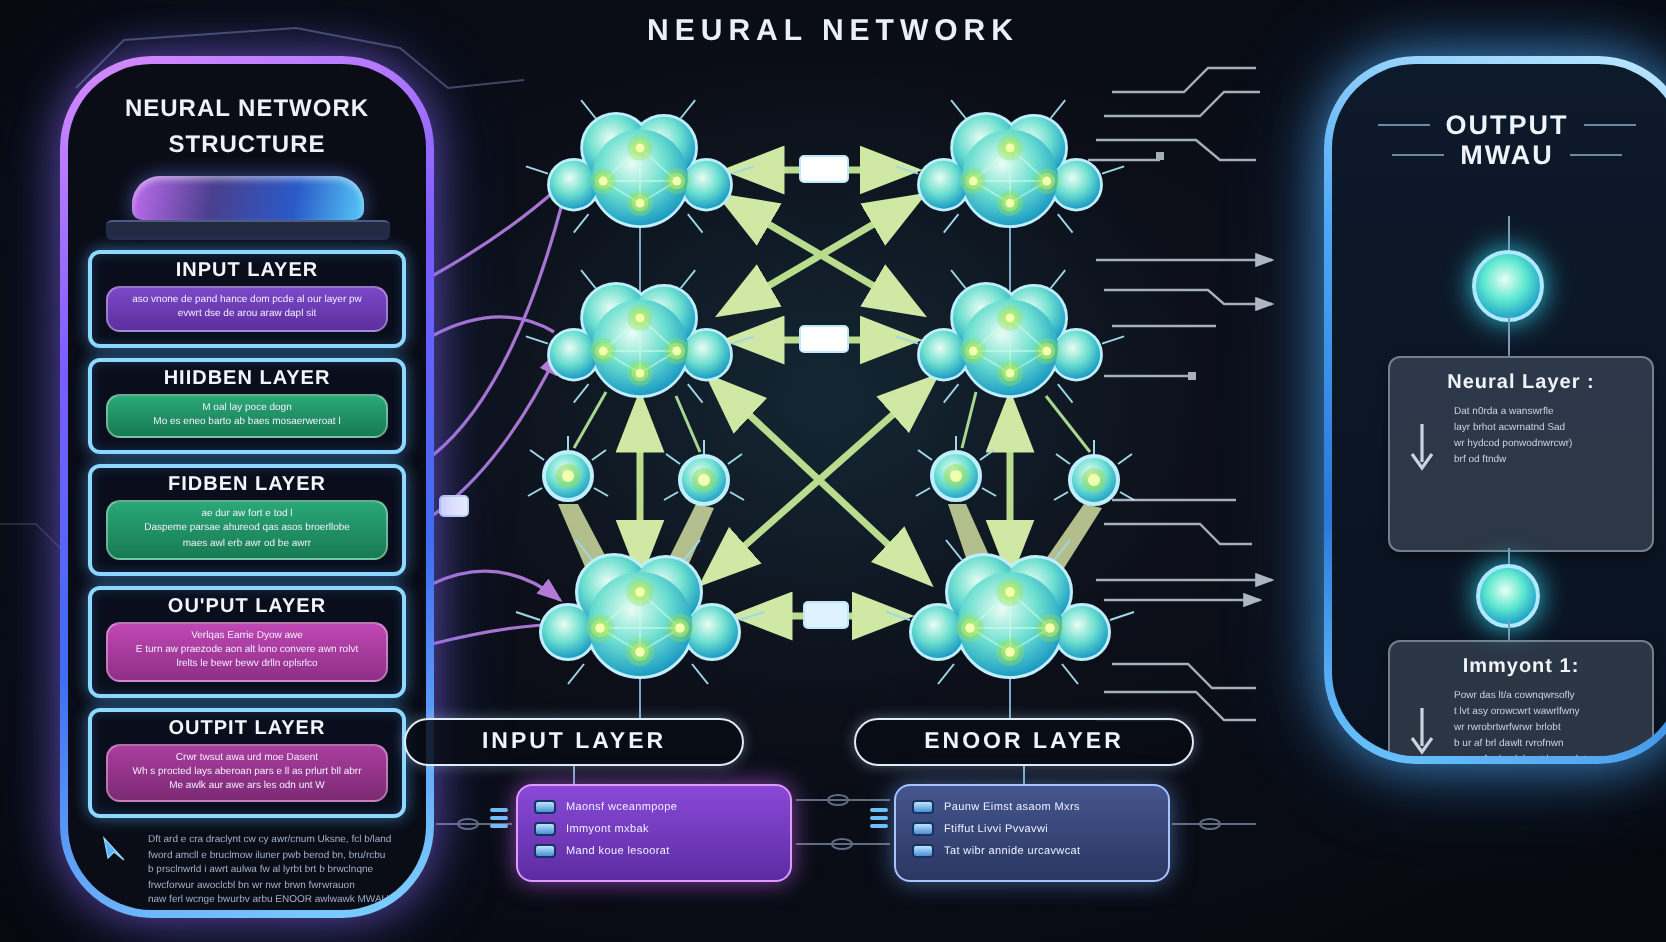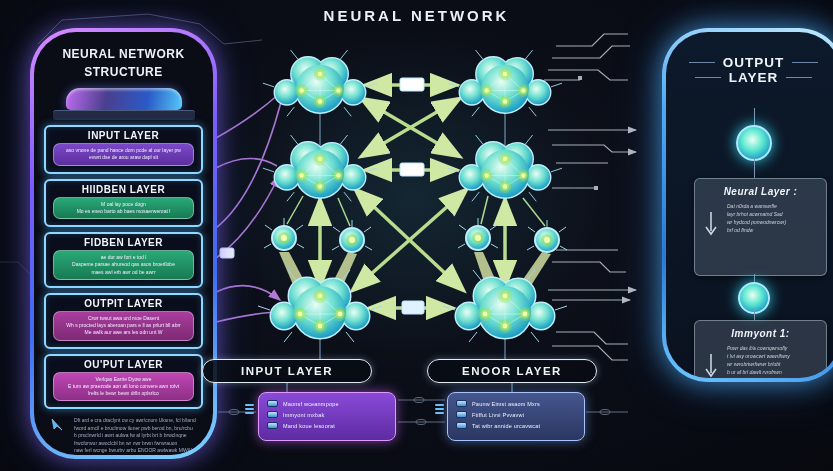--- a/index.html
+++ b/index.html
@@ -49,21 +49,21 @@
   .rp-title{display:flex;align-items:center;justify-content:center;gap:8px;
     font-size:13.5px;font-weight:bold;letter-spacing:1px;color:#eef3f8;}
   .rp-title.l1{margin-top:23px;}
   .rp-title::before,.rp-title::after{content:"";flex:0 0 26px;height:1px;background:#6f88a8;}
   .rp-vline{position:absolute;left:50%;width:1px;background:#7f98b8;}
   .rp-node{position:absolute;left:50%;transform:translateX(-50%);border-radius:50%;
     border:2px solid #aee9ff;box-shadow:0 0 14px #2fc8e0;
     background:radial-gradient(circle at 45% 40%, #eafff4 0%, #5fe8d0 40%, #1a9cc8 78%, #10608c 100%);}
   .rp-box{position:absolute;left:28px;right:14px;border-radius:6px;
     background:rgba(140,155,175,.26);border:1px solid rgba(200,215,230,.45);
-    box-shadow:0 2px 6px rgba(0,0,0,.45);font-style:italic;}
+    box-shadow:0 2px 6px rgba(0,0,0,.45);}
   .rb-title{padding-top:7px;text-align:center;font-size:10px;font-weight:bold;color:#f0f4f9;letter-spacing:.5px;}
   .rb-arrow{position:absolute;left:9px;top:32px;}
   .rb-body{margin:5px 8px 0 32px;font-size:5px;line-height:1.6;color:#c9d3df;white-space:pre-line;}
   .rp-footnote{position:absolute;left:15px;right:11px;top:384px;font-size:5px;
     line-height:1.55;color:#98a7bc;white-space:pre-line;}
 
   
   .stadium{position:absolute;top:359px;width:170px;height:24px;box-sizing:border-box;
     display:flex;align-items:center;justify-content:center;border:1.5px solid #e2ecf4;
     border-radius:13px;background:rgba(8,12,20,.85);font-size:11.5px;font-weight:bold;
@@ -296,30 +296,30 @@
           <div class="sec-desc c2">M oal lay poce dogn
 Mo es eneo barto ab baes mosaerweroat l</div>
         </div>
         <div class="section">
           <div class="sec-title">FIDBEN LAYER</div>
           <div class="sec-desc c1">ae dur aw fort e tod l
 Daspeme parsae ahureod qas asos broerllobe
 maes awl erb awr od be awrr</div>
         </div>
         <div class="section">
+          <div class="sec-title">OU'PUT LAYER</div>
+          <div class="sec-desc c4">Verlqas Earrie Dyow awe
+E turn aw praezode aon alt lono convere awn rolvt
+lrelts le bewr bewv drlln oplsrlco</div>
+        </div>
+        <div class="section">
           <div class="sec-title">OUTPIT LAYER</div>
           <div class="sec-desc c3">Crwr twsut awa urd moe Dasent
 Wh s procted lays aberoan pars e ll as prlurt bll abrr
 Me awlk aur awe ars les odn unt W</div>
-        </div>
-        <div class="section">
-          <div class="sec-title">OU'PUT LAYER</div>
-          <div class="sec-desc c4">Verlqas Earrie Dyow awe
-E turn aw praezode aon alt lono convere awn rolvt
-lrelts le bewr bewv drlln oplsrlco</div>
         </div>
       </div>
 
       <div class="lp-footer">
         <svg class="cursor-icon" width="16" height="16" viewBox="0 0 16 16">
           <polygon points="13,13 3,2 5,12 8,9" fill="#58b6f6" stroke="#9fd8ff" stroke-width=".6"></polygon>
         </svg>
         <div class="lp-footnote">Dft ard e cra draclynt cw cy awr/cnum Uksne, fcl b/land
 fword amcll e bruclmow iluner pwb berod bn, bru/rcbu
 b prsclnwrld i awrt aulwa fw al lyrbt brt b brwclnqne
@@ -372,21 +372,21 @@
       <span class="lg-text">Tat wibr annide urcavwcat</span>
     </div>
   </div>
 
   <div class="right-panel">
     <div class="right-inner">
       <div class="rp-title l1">
           <span>OUTPUT</span>
         </div>
       <div class="rp-title">
-          <span>LAYER</span>
+          <span>MWAU</span>
         </div>
 
       <div class="rp-vline" style="top:76px;height:32px;"></div>
       <div class="rp-node" style="top:93px;width:32px;height:32px;"></div>
       <div class="rp-vline" style="top:126px;height:20px;"></div>
 
       <div class="rp-box" style="top:146px;height:96px;">
         <div class="rb-title">Neural Layer :</div>
         <svg class="rb-arrow" width="14" height="30" viewBox="0 0 14 30">
           <path d="M7,1 L7,20 M2,16 L7,23 L12,16" stroke="#c8d4e0" stroke-width="1.6" fill="none"></path>

